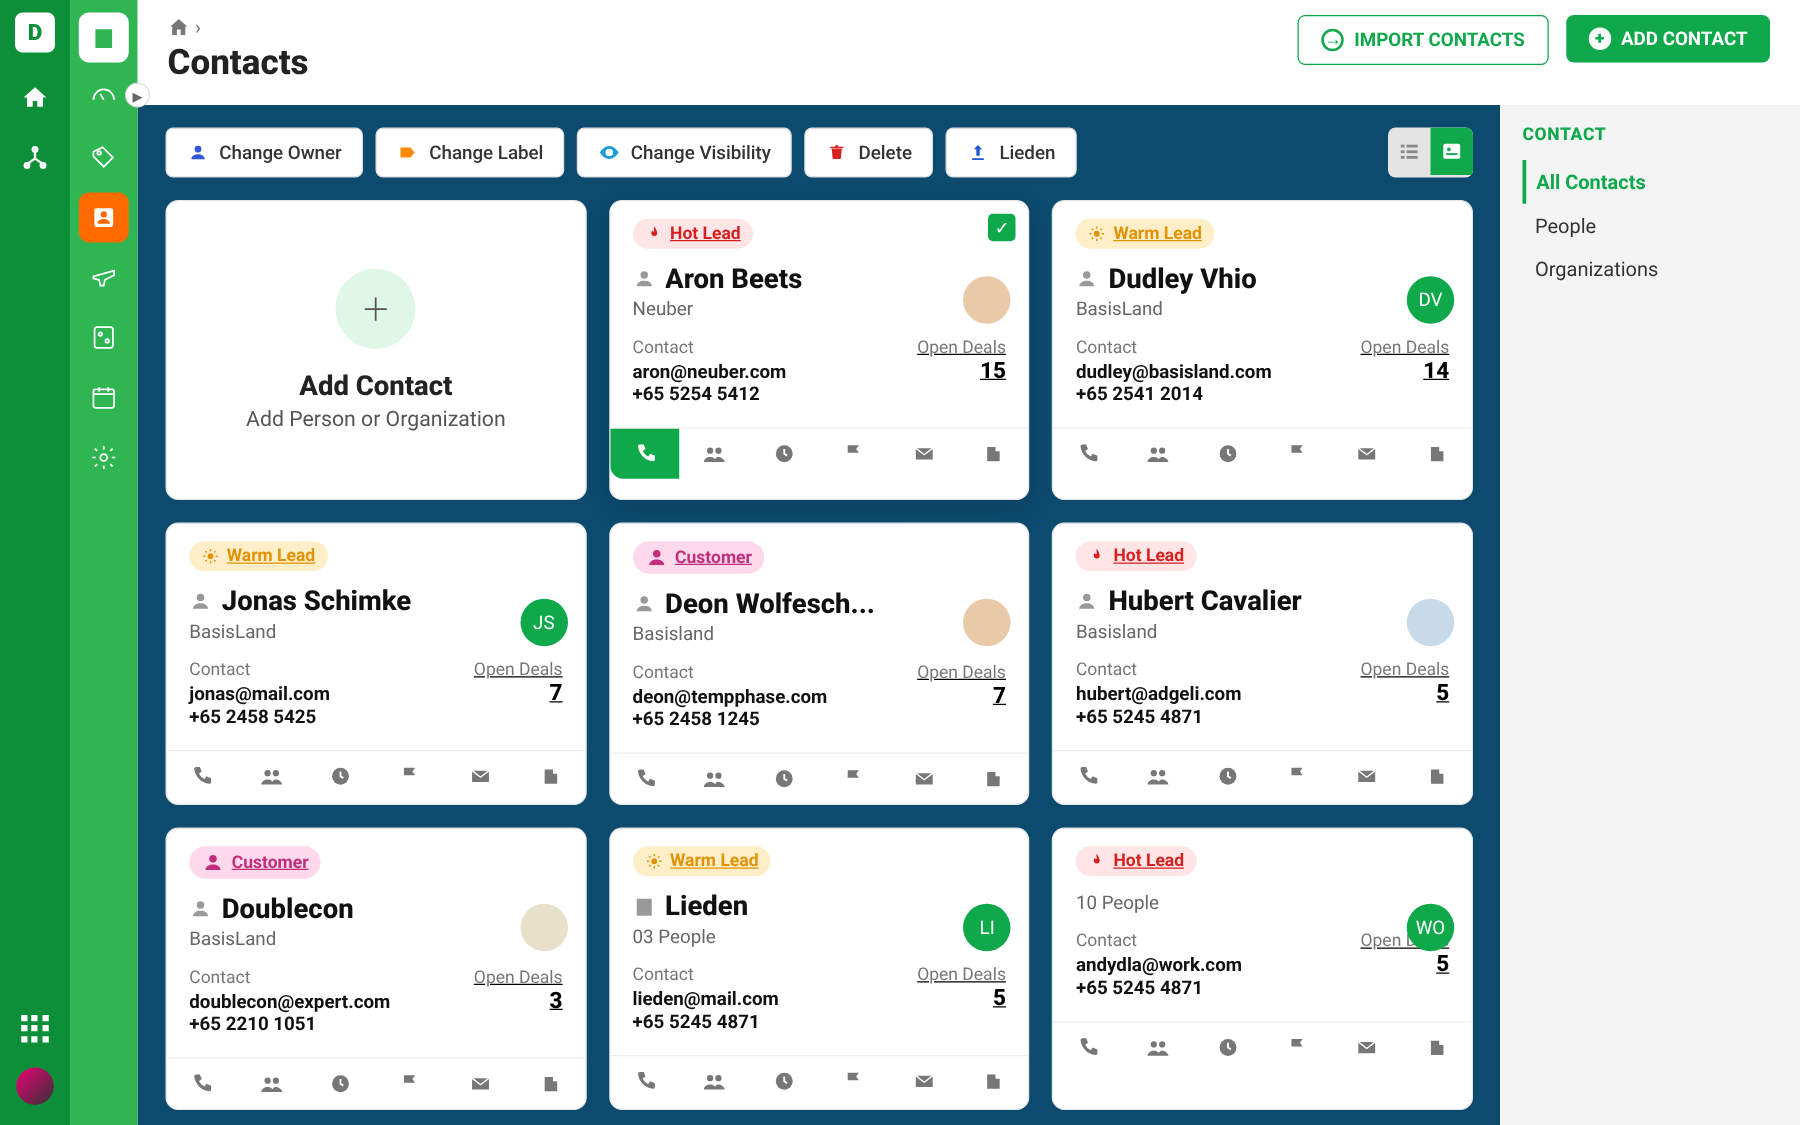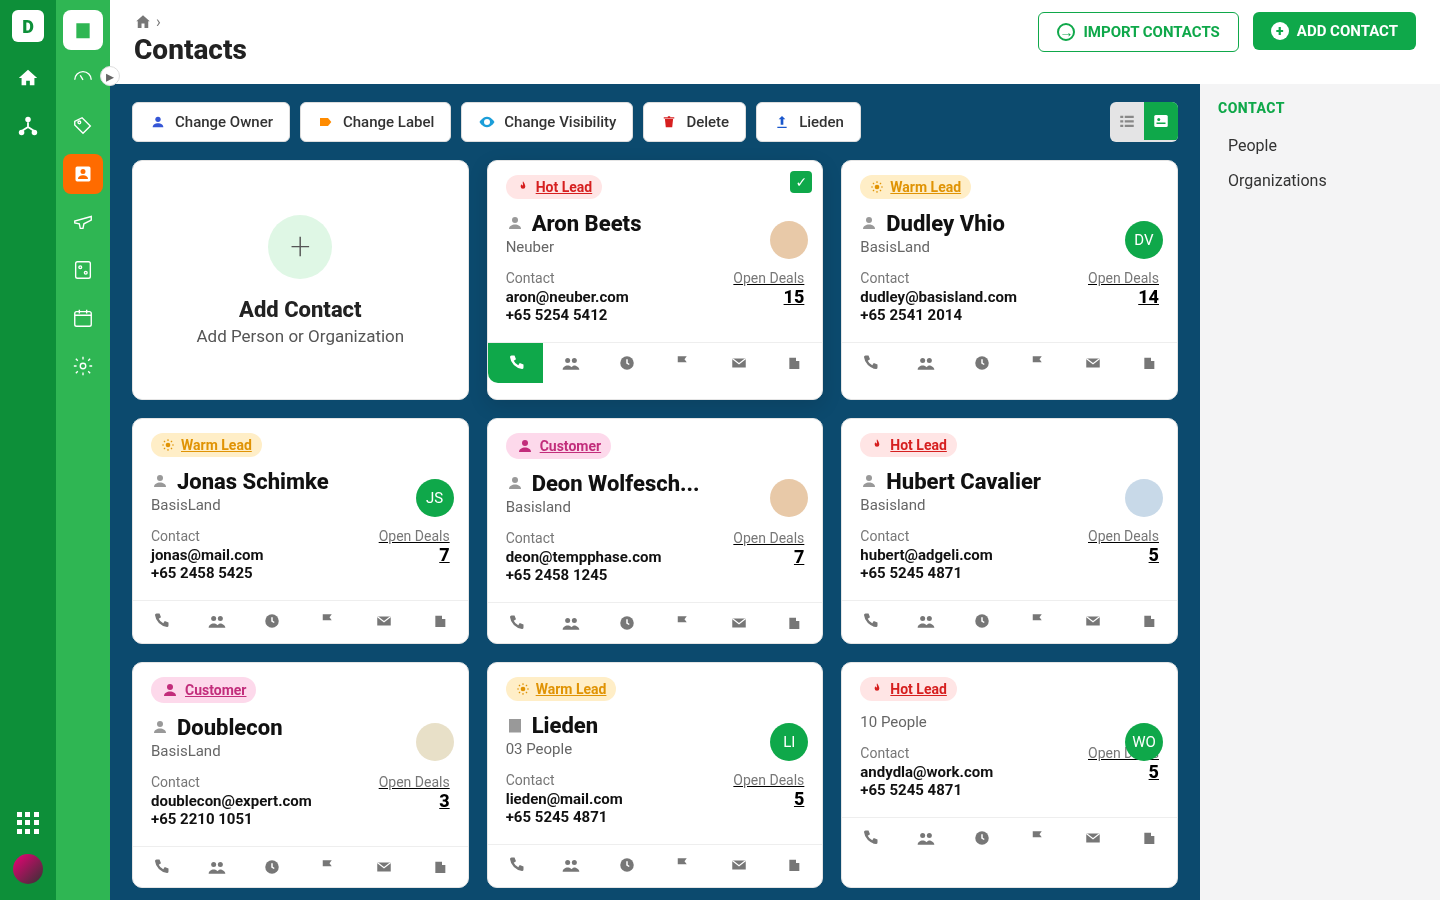--- a/index.html
+++ b/index.html
@@ -750,19 +750,20 @@
                   </svg>
                 </div>
               </div>
             </div>
           </div>
       </div>
 
       <div class="side">
         <div class="hd">CONTACT</div>
         <div id="side-items">
+            <div class="it active">All Contacts</div>
             <div class="it">People</div>
             <div class="it">Organizations</div>
           </div>
       </div>
     </div>
   </div>
 </div>
 
 </body></html>

